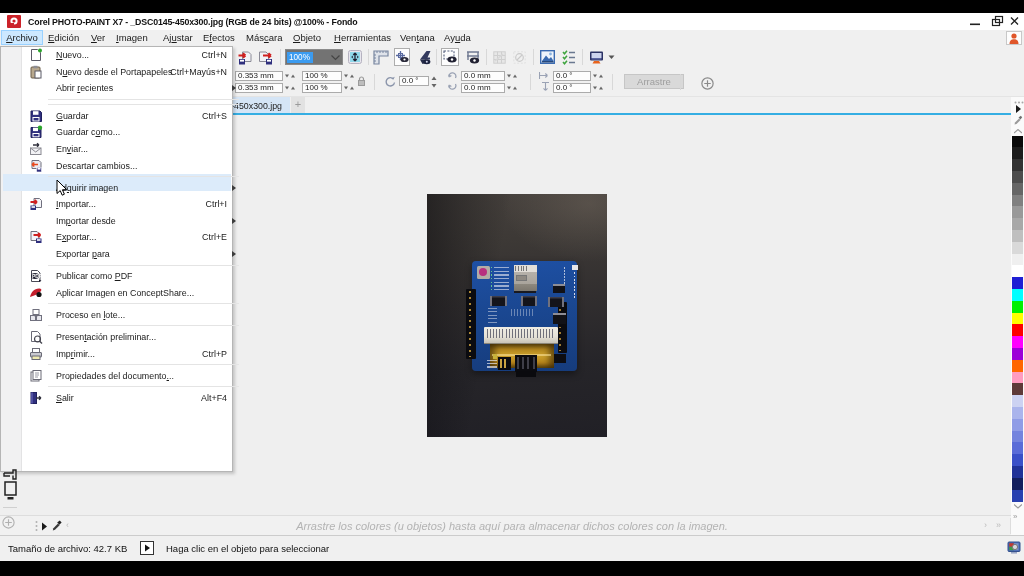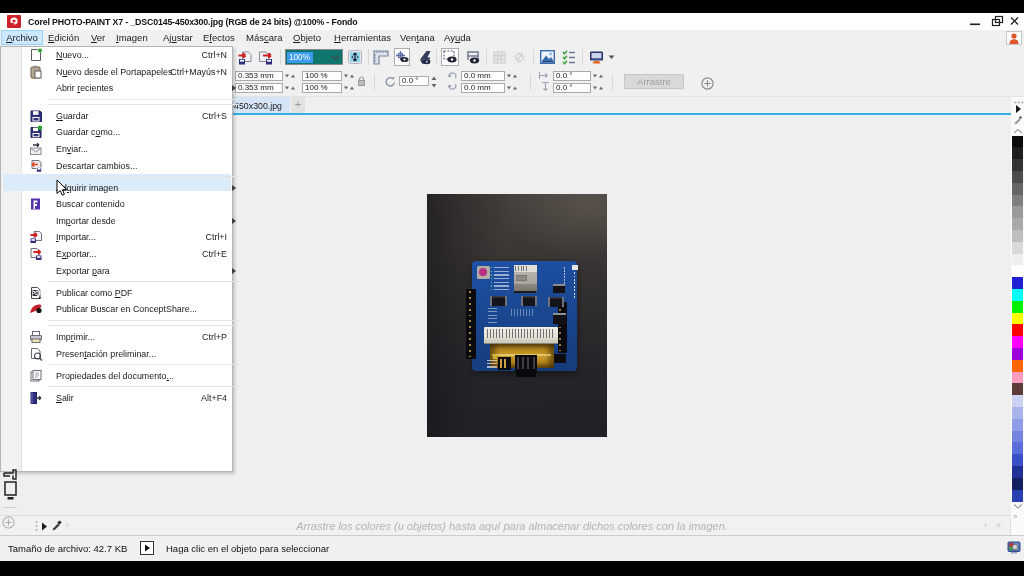--- a/index.html
+++ b/index.html
@@ -101,21 +101,21 @@
         <rect x="1" y="8" width="6" height="5.5" fill="#30307e"></rect>
         <rect x="2" y="8.8" width="4" height="1.8" fill="#fff"></rect>
       </svg>
       <svg class="abs" style="left:258px;top:5px" width="15" height="14" viewBox="0 0 15 14">
         <path d="M1.5 1 h6.5 l2.5 2.5 v7 h-9 z" fill="#f2f2f6" stroke="#8a8a96"></path>
         <path d="M5 4.5 h8 m0 0 l-2.6 -2.2 m2.6 2.2 l-2.6 2.2" stroke="#cf1f1f" stroke-width="2" fill="none"></path>
         <rect x="8" y="8" width="6" height="5.5" fill="#30307e"></rect>
         <rect x="9" y="8.8" width="4" height="1.8" fill="#fff"></rect>
       </svg>
       <div class="tsep" style="left:280px"></div>
-      <div class="abs" style="left:285px;top:3px;width:58px;height:16px;background:#0f766e;border:1px solid #8a8a8a">
+      <div class="abs" style="left:285px;top:3px;width:58px;height:16px;background:#737373;border:1px solid #8a8a8a">
 <div class="abs" style="left:1px;top:1.5px;width:26px;height:11px;background:#3b9bf0"></div>
 <span class="abs" style="left:3px;top:3px;font-size:8.2px;color:#fff">100%</span>
 <svg class="abs" style="left:45px;top:5px" width="9" height="6">
           <path d="M0.5 0.5 L4.5 4.5 L8.5 0.5" stroke="#444" stroke-width="1.2" fill="none"></path>
         </svg>
       </div>
       <svg class="abs" style="left:348px;top:4px" width="14" height="15" viewBox="0 0 14 15">
         <rect x="0.5" y="0.5" width="13" height="13" rx="2" fill="#e8e6ee" stroke="#b5b2c0"></rect>
         <rect x="2" y="2" width="10" height="10" fill="#8fd8ea"></rect>
         <path d="M7 3 v8 M7 3 l-1.7 2 M7 3 l1.7 2 M7 11 l-1.7 -2 M7 11 l1.7 -2" stroke="#223" stroke-width="1.3" fill="none"></path>
@@ -468,40 +468,33 @@
           </svg>
           <span class="lbl">Descartar cambios...</span>
         </div>
         <div class="msep"></div>
         <div class="mitem">
           <span class="lbl">Ad<u>q</u>uirir imagen</span>
           <span class="sub"></span>
         </div>
         <div class="mitem">
           <svg class="micon" viewBox="0 0 14 14">
-            <rect x="2" y="1.5" width="9" height="11" fill="#5533aa"></rect>
-            <path d="M4.5 3.5 h4 v2 h-2.5 v1.5 h2 v2 h-2 v3 h-1.5 z" fill="#fff"></path>
-          </svg>
-          <span class="lbl">Buscar contenido</span>
-        </div>
-        <div class="mitem">
-          <span class="lbl">Im<u>p</u>ortar desde</span>
-          <span class="sub"></span>
-        </div>
-        <div class="mitem">
-          <svg class="micon" viewBox="0 0 14 14">
             <path d="M5 1.5 h5.5 l2 2 v7 h-7.5 z" fill="#f4f4f8" stroke="#70707e"></path>
             <path d="M1.5 5 h6.5 m0 0 l-2.4 -2 m2.4 2 l-2.4 2" stroke="#cf1f1f" stroke-width="1.8" fill="none"></path>
             <rect x="1.5" y="8.5" width="5.5" height="4.5" fill="#30307e"></rect>
             <rect x="2.5" y="9.2" width="3.5" height="1.6" fill="#fff"></rect>
           </svg>
           <span class="lbl"><u>I</u>mportar...</span>
           <span class="sc">Ctrl+I</span>
         </div>
         <div class="mitem">
+          <span class="lbl">Im<u>p</u>ortar desde</span>
+          <span class="sub"></span>
+        </div>
+        <div class="mitem">
           <svg class="micon" viewBox="0 0 14 14">
             <path d="M2 1.5 h6 l2 2 v7 h-8 z" fill="#f4f4f8" stroke="#70707e"></path>
             <path d="M4.5 5 h7 m0 0 l-2.4 -2 m2.4 2 l-2.4 2" stroke="#cf1f1f" stroke-width="1.8" fill="none"></path>
             <rect x="7" y="8.5" width="5.5" height="4.5" fill="#30307e"></rect>
             <rect x="8" y="9.2" width="3.5" height="1.6" fill="#fff"></rect>
           </svg>
           <span class="lbl">E<u>x</u>portar...</span>
           <span class="sc">Ctrl+E</span>
         </div>
         <div class="mitem">
@@ -516,40 +509,49 @@
             <text x="3" y="9" font-size="5" fill="#fff" font-family="sans-serif" font-weight="bold">PDF</text>
             <path d="M10 10.5 l2.5 1.2 l-2.5 1.2 z" fill="#202030"></path>
           </svg>
           <span class="lbl">Publicar como <u>P</u>DF</span>
         </div>
         <div class="mitem">
           <svg class="micon" viewBox="0 0 14 14">
             <path d="M1 11 C2 6 5 3 10 2.5 C12 2.3 13 3.5 12 5 C10 8 6 9 1 11 Z" fill="#c41f2c"></path>
             <circle cx="10" cy="8.5" r="2.6" fill="#111"></circle>
           </svg>
-          <span class="lbl">Publicar Buscar en ConceptShare...</span>
-        </div>
-        <div class="msep"></div>
-        <div class="msep"></div>
+          <span class="lbl">Aplicar Imagen en ConceptShare...</span>
+        </div>
+        <div class="msep"></div>
+        <div class="mitem">
+          <svg class="micon" viewBox="0 0 14 14">
+            <rect x="4" y="1.5" width="6" height="5" fill="#fff" stroke="#70707e"></rect>
+            <rect x="1.5" y="7.5" width="5" height="5" fill="#e8e8ee" stroke="#70707e"></rect>
+            <rect x="7.5" y="7.5" width="5" height="5" fill="#e8e8ee" stroke="#70707e"></rect>
+            <path d="M7 6.5 v1 M4 7 l2 1 M10 7 l-2 1" stroke="#70707e"></path>
+          </svg>
+          <span class="lbl">Proceso en <u>l</u>ote...</span>
+        </div>
+        <div class="msep"></div>
+        <div class="mitem">
+          <svg class="micon" viewBox="0 0 14 14">
+            <path d="M2.5 1.5 h6 l2.5 2.5 v7.5 h-8.5 z" fill="#fff" stroke="#6a6a76"></path>
+            <circle cx="8.5" cy="9" r="3" fill="none" stroke="#44444f" stroke-width="1.2"></circle>
+            <path d="M10.7 11.2 L13 13.4" stroke="#44444f" stroke-width="1.4"></path>
+          </svg>
+          <span class="lbl">Presen<u>t</u>ación preliminar...</span>
+        </div>
         <div class="mitem">
           <svg class="micon" viewBox="0 0 14 14">
             <rect x="3.5" y="1.5" width="7" height="4" fill="#fff" stroke="#6a6a76"></rect>
             <rect x="1.5" y="5.5" width="11" height="4.5" rx="0.5" fill="#c9c9cf" stroke="#6a6a76"></rect>
             <rect x="3" y="9" width="8" height="3.5" fill="#efeab0" stroke="#6a6a76"></rect>
           </svg>
           <span class="lbl">Imp<u>r</u>imir...</span>
           <span class="sc">Ctrl+P</span>
-        </div>
-        <div class="mitem">
-          <svg class="micon" viewBox="0 0 14 14">
-            <path d="M2.5 1.5 h6 l2.5 2.5 v7.5 h-8.5 z" fill="#fff" stroke="#6a6a76"></path>
-            <circle cx="8.5" cy="9" r="3" fill="none" stroke="#44444f" stroke-width="1.2"></circle>
-            <path d="M10.7 11.2 L13 13.4" stroke="#44444f" stroke-width="1.4"></path>
-          </svg>
-          <span class="lbl">Presen<u>t</u>ación preliminar...</span>
         </div>
         <div class="msep"></div>
         <div class="mitem">
           <svg class="micon" viewBox="0 0 14 14">
             <rect x="2" y="3" width="8" height="9" fill="#fff" stroke="#6a6a76"></rect>
             <rect x="4" y="1.5" width="8" height="9" fill="#fff" stroke="#6a6a76"></rect>
             <path d="M6 4 h4 M6 6 h4 M6 8 h3" stroke="#9a9aa4"></path>
           </svg>
           <span class="lbl">Propiedades del documento<u>.</u>..</span>
         </div>

